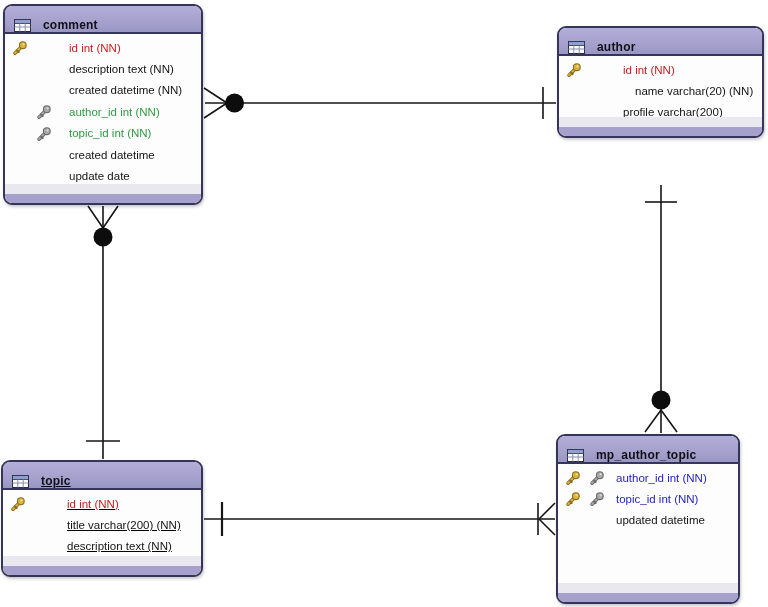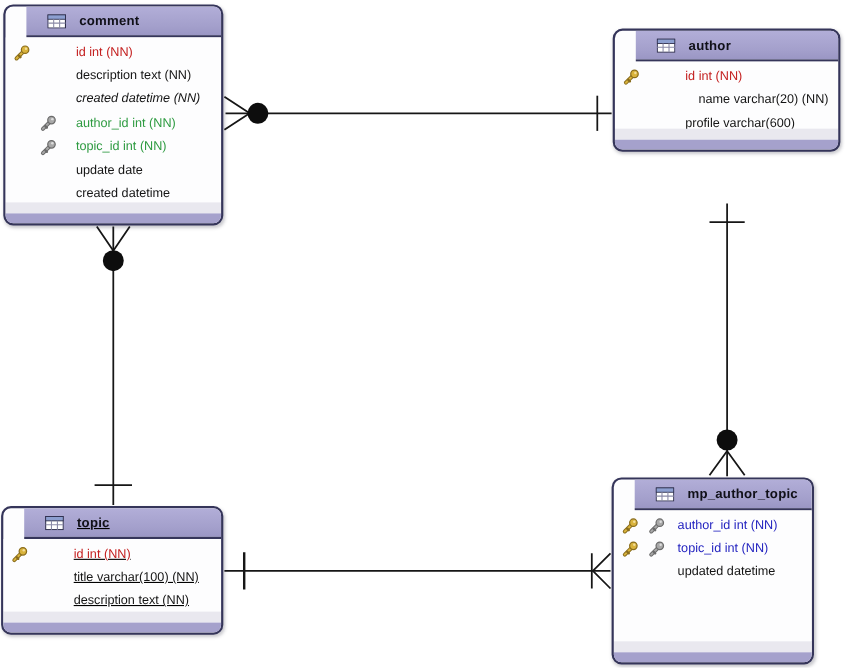--- a/index.html
+++ b/index.html
@@ -31,23 +31,22 @@
     box-shadow: 1px 2px 3px rgba(40,40,60,0.25);
     display: flex;
     flex-direction: column;
     overflow: hidden;
   }
   .t-header {
     flex: 0 0 26px;
     background: linear-gradient(180deg, #b2aed8 0%, #a39fcb 70%, #9a96c4 100%);
     border-bottom: 2px solid #35355a;
     display: flex;
-    align-items: center;
-    padding-left: 19px;
-    margin-left: 19px;
+    align-items: flex-end;
+    padding-left: 9px;
   }
   .t-header .t-icon { display: inline-flex; margin-right: 12px; }
   .t-title {
     font-size: 12px;
     font-weight: bold;
     color: #101018;
     letter-spacing: 0.2px;
   }
   .t-body {
     flex: 1 1 auto;
@@ -134,21 +133,21 @@
               <path d="M5.2 10.6 L6.6 12" stroke="#8a6d1d" stroke-width="2.2" stroke-linecap="round"></path>
               <circle cx="10.8" cy="5.2" r="3.4" fill="#d9b33c" stroke="#8a6d1d" stroke-width="1.1"></circle>
               <circle cx="11.6" cy="4.3" r="1.1" fill="#f2dd9a"></circle>
             </svg></span>
           <span class="f-label" style="color: rgb(196, 32, 32);">id int (NN)</span>
         </div>
         <div class="t-row">
           <span class="f-label" style="color: rgb(20, 20, 20);">description text (NN)</span>
         </div>
         <div class="t-row">
-          <span class="f-label" style="color: rgb(20, 20, 20); font-style: italic;">created datetime (NN)</span>
+          <span class="f-label" style="color: rgb(20, 20, 20);">created datetime (NN)</span>
         </div>
         <div class="t-row">
           <span class="icon-slot slot1"><svg width="16" height="16" viewBox="0 0 16 16">
               <path d="M9.2 7 L3 13.2" stroke="#6c6c6c" stroke-width="3.6" stroke-linecap="round"></path>
               <path d="M9.2 7 L3 13.2" stroke="#a8a8a8" stroke-width="1.8" stroke-linecap="round"></path>
               <path d="M5.2 10.6 L6.6 12" stroke="#6c6c6c" stroke-width="2.2" stroke-linecap="round"></path>
               <circle cx="10.8" cy="5.2" r="3.4" fill="#a8a8a8" stroke="#6c6c6c" stroke-width="1.1"></circle>
               <circle cx="11.6" cy="4.3" r="1.1" fill="#dedede"></circle>
             </svg></span>
           <span class="f-label" style="color: rgb(46, 155, 65);">author_id int (NN)</span>
@@ -157,25 +156,25 @@
           <span class="icon-slot slot1"><svg width="16" height="16" viewBox="0 0 16 16">
               <path d="M9.2 7 L3 13.2" stroke="#6c6c6c" stroke-width="3.6" stroke-linecap="round"></path>
               <path d="M9.2 7 L3 13.2" stroke="#a8a8a8" stroke-width="1.8" stroke-linecap="round"></path>
               <path d="M5.2 10.6 L6.6 12" stroke="#6c6c6c" stroke-width="2.2" stroke-linecap="round"></path>
               <circle cx="10.8" cy="5.2" r="3.4" fill="#a8a8a8" stroke="#6c6c6c" stroke-width="1.1"></circle>
               <circle cx="11.6" cy="4.3" r="1.1" fill="#dedede"></circle>
             </svg></span>
           <span class="f-label" style="color: rgb(46, 155, 65);">topic_id int (NN)</span>
         </div>
         <div class="t-row">
+          <span class="f-label" style="color: rgb(20, 20, 20);">created datetime</span>
+        </div>
+        <div class="t-row">
           <span class="f-label" style="color: rgb(20, 20, 20);">update date</span>
         </div>
-        <div class="t-row">
-          <span class="f-label" style="color: rgb(20, 20, 20);">created datetime</span>
-        </div>
       </div>
     <div class="t-footer-gray"></div>
     <div class="t-footer-purple"></div>
   </div>
 
   <div class="table" id="t-author">
     <div class="t-header">
       <span class="t-icon">
         <svg width="17" height="13" viewBox="0 0 17 13">
             <rect x="0.5" y="0.5" width="16" height="12" fill="#ffffff" stroke="#2c2c4a"></rect>
@@ -193,21 +192,21 @@
               <path d="M5.2 10.6 L6.6 12" stroke="#8a6d1d" stroke-width="2.2" stroke-linecap="round"></path>
               <circle cx="10.8" cy="5.2" r="3.4" fill="#d9b33c" stroke="#8a6d1d" stroke-width="1.1"></circle>
               <circle cx="11.6" cy="4.3" r="1.1" fill="#f2dd9a"></circle>
             </svg></span>
           <span class="f-label" style="color: rgb(196, 32, 32);">id int (NN)</span>
         </div>
         <div class="t-row">
           <span class="f-label" style="color: rgb(20, 20, 20); padding-left: 12px;">name varchar(20) (NN)</span>
         </div>
         <div class="t-row">
-          <span class="f-label" style="color: rgb(20, 20, 20);">profile varchar(600)</span>
+          <span class="f-label" style="color: rgb(20, 20, 20);">profile varchar(200)</span>
         </div>
       </div>
     <div class="t-footer-gray"></div>
     <div class="t-footer-purple"></div>
   </div>
 
   <div class="table" id="t-topic">
     <div class="t-header">
       <span class="t-icon">
         <svg width="17" height="13" viewBox="0 0 17 13">
@@ -223,21 +222,21 @@
           <span class="icon-slot slot0"><svg width="16" height="16" viewBox="0 0 16 16">
               <path d="M9.2 7 L3 13.2" stroke="#8a6d1d" stroke-width="3.6" stroke-linecap="round"></path>
               <path d="M9.2 7 L3 13.2" stroke="#d9b33c" stroke-width="1.8" stroke-linecap="round"></path>
               <path d="M5.2 10.6 L6.6 12" stroke="#8a6d1d" stroke-width="2.2" stroke-linecap="round"></path>
               <circle cx="10.8" cy="5.2" r="3.4" fill="#d9b33c" stroke="#8a6d1d" stroke-width="1.1"></circle>
               <circle cx="11.6" cy="4.3" r="1.1" fill="#f2dd9a"></circle>
             </svg></span>
           <span class="f-label" style="color: rgb(196, 32, 32);">id int (NN)</span>
         </div>
         <div class="t-row">
-          <span class="f-label" style="color: rgb(20, 20, 20);">title varchar(100) (NN)</span>
+          <span class="f-label" style="color: rgb(20, 20, 20);">title varchar(200) (NN)</span>
         </div>
         <div class="t-row">
           <span class="f-label" style="color: rgb(20, 20, 20);">description text (NN)</span>
         </div>
       </div>
     <div class="t-footer-gray"></div>
     <div class="t-footer-purple"></div>
   </div>
 
   <div class="table" id="t-mp">

